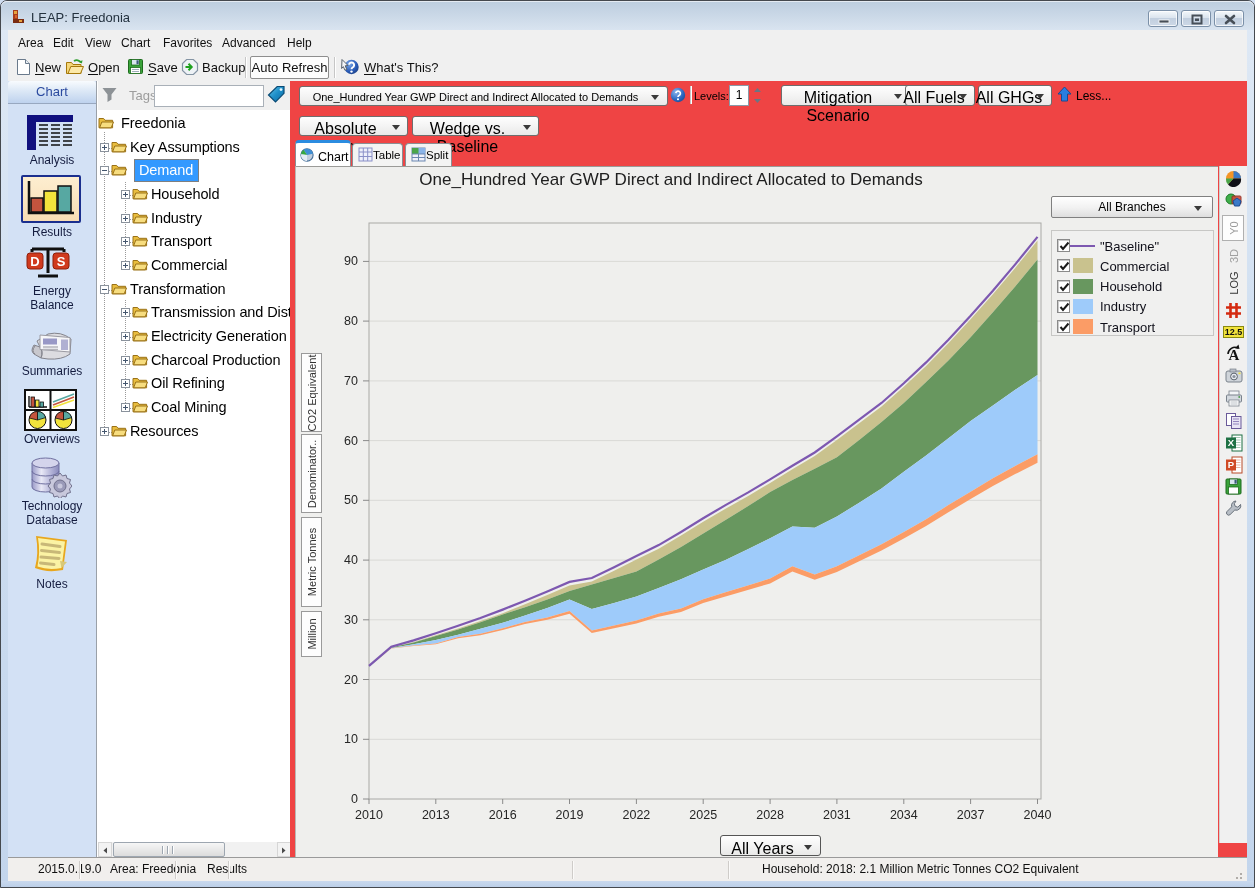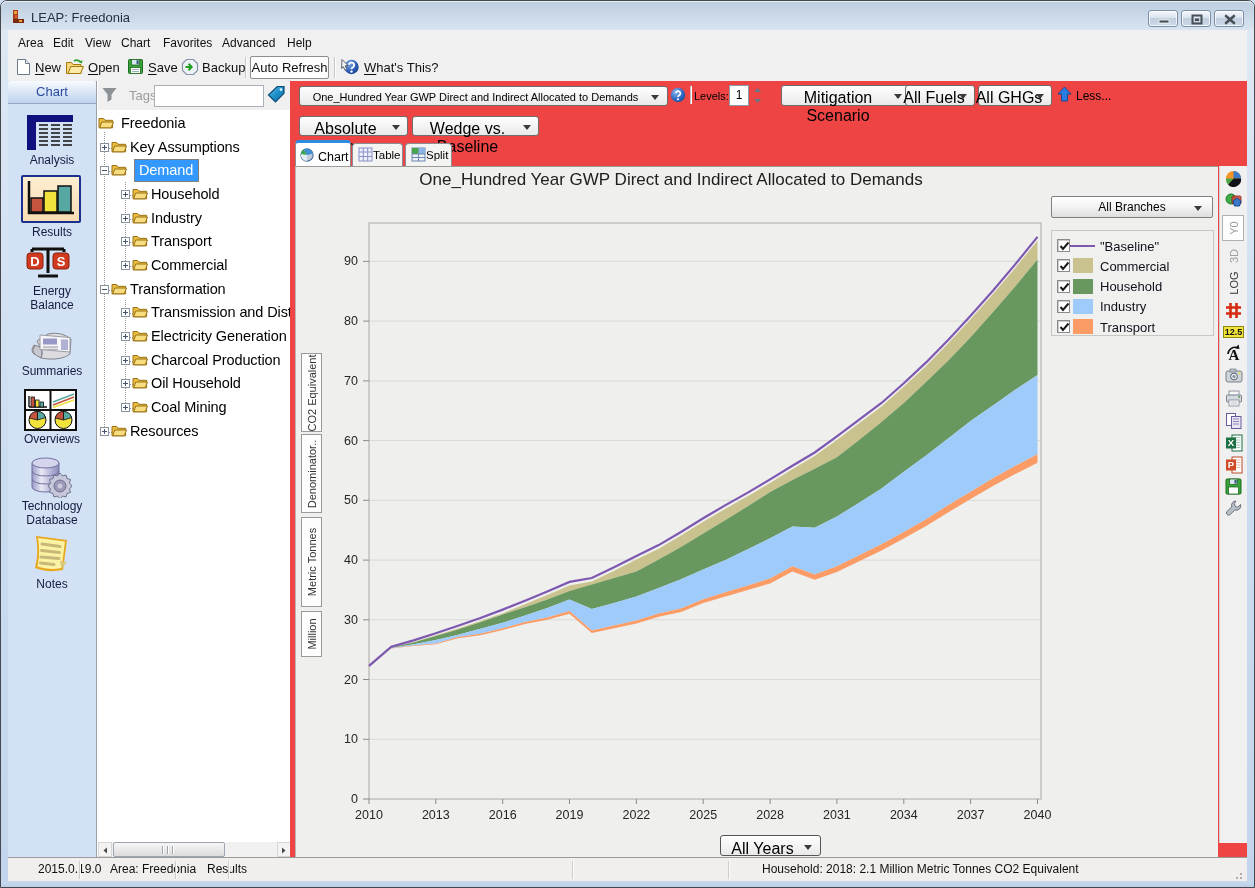--- a/index.html
+++ b/index.html
@@ -394,21 +394,21 @@
       <svg class="abs" style="left:34px;top:243px" width="16" height="13">
           <use href="#fold"></use>
         </svg>
       <div class="trow" style="left:53px;top:242px">Charcoal Production</div>
       <div class="ebox" style="left:23px;top:269px">
           <span class="p"></span>
         </div>
       <svg class="abs" style="left:34px;top:266px" width="16" height="13">
           <use href="#fold"></use>
         </svg>
-      <div class="trow" style="left:53px;top:265px">Oil Household</div>
+      <div class="trow" style="left:53px;top:265px">Oil Refining</div>
       <div class="ebox" style="left:23px;top:293px">
           <span class="p"></span>
         </div>
       <svg class="abs" style="left:34px;top:290px" width="16" height="13">
           <use href="#fold"></use>
         </svg>
       <div class="trow" style="left:53px;top:289px">Coal Mining</div>
       <div class="ebox" style="left:2px;top:317px">
           <span class="p"></span>
         </div>

